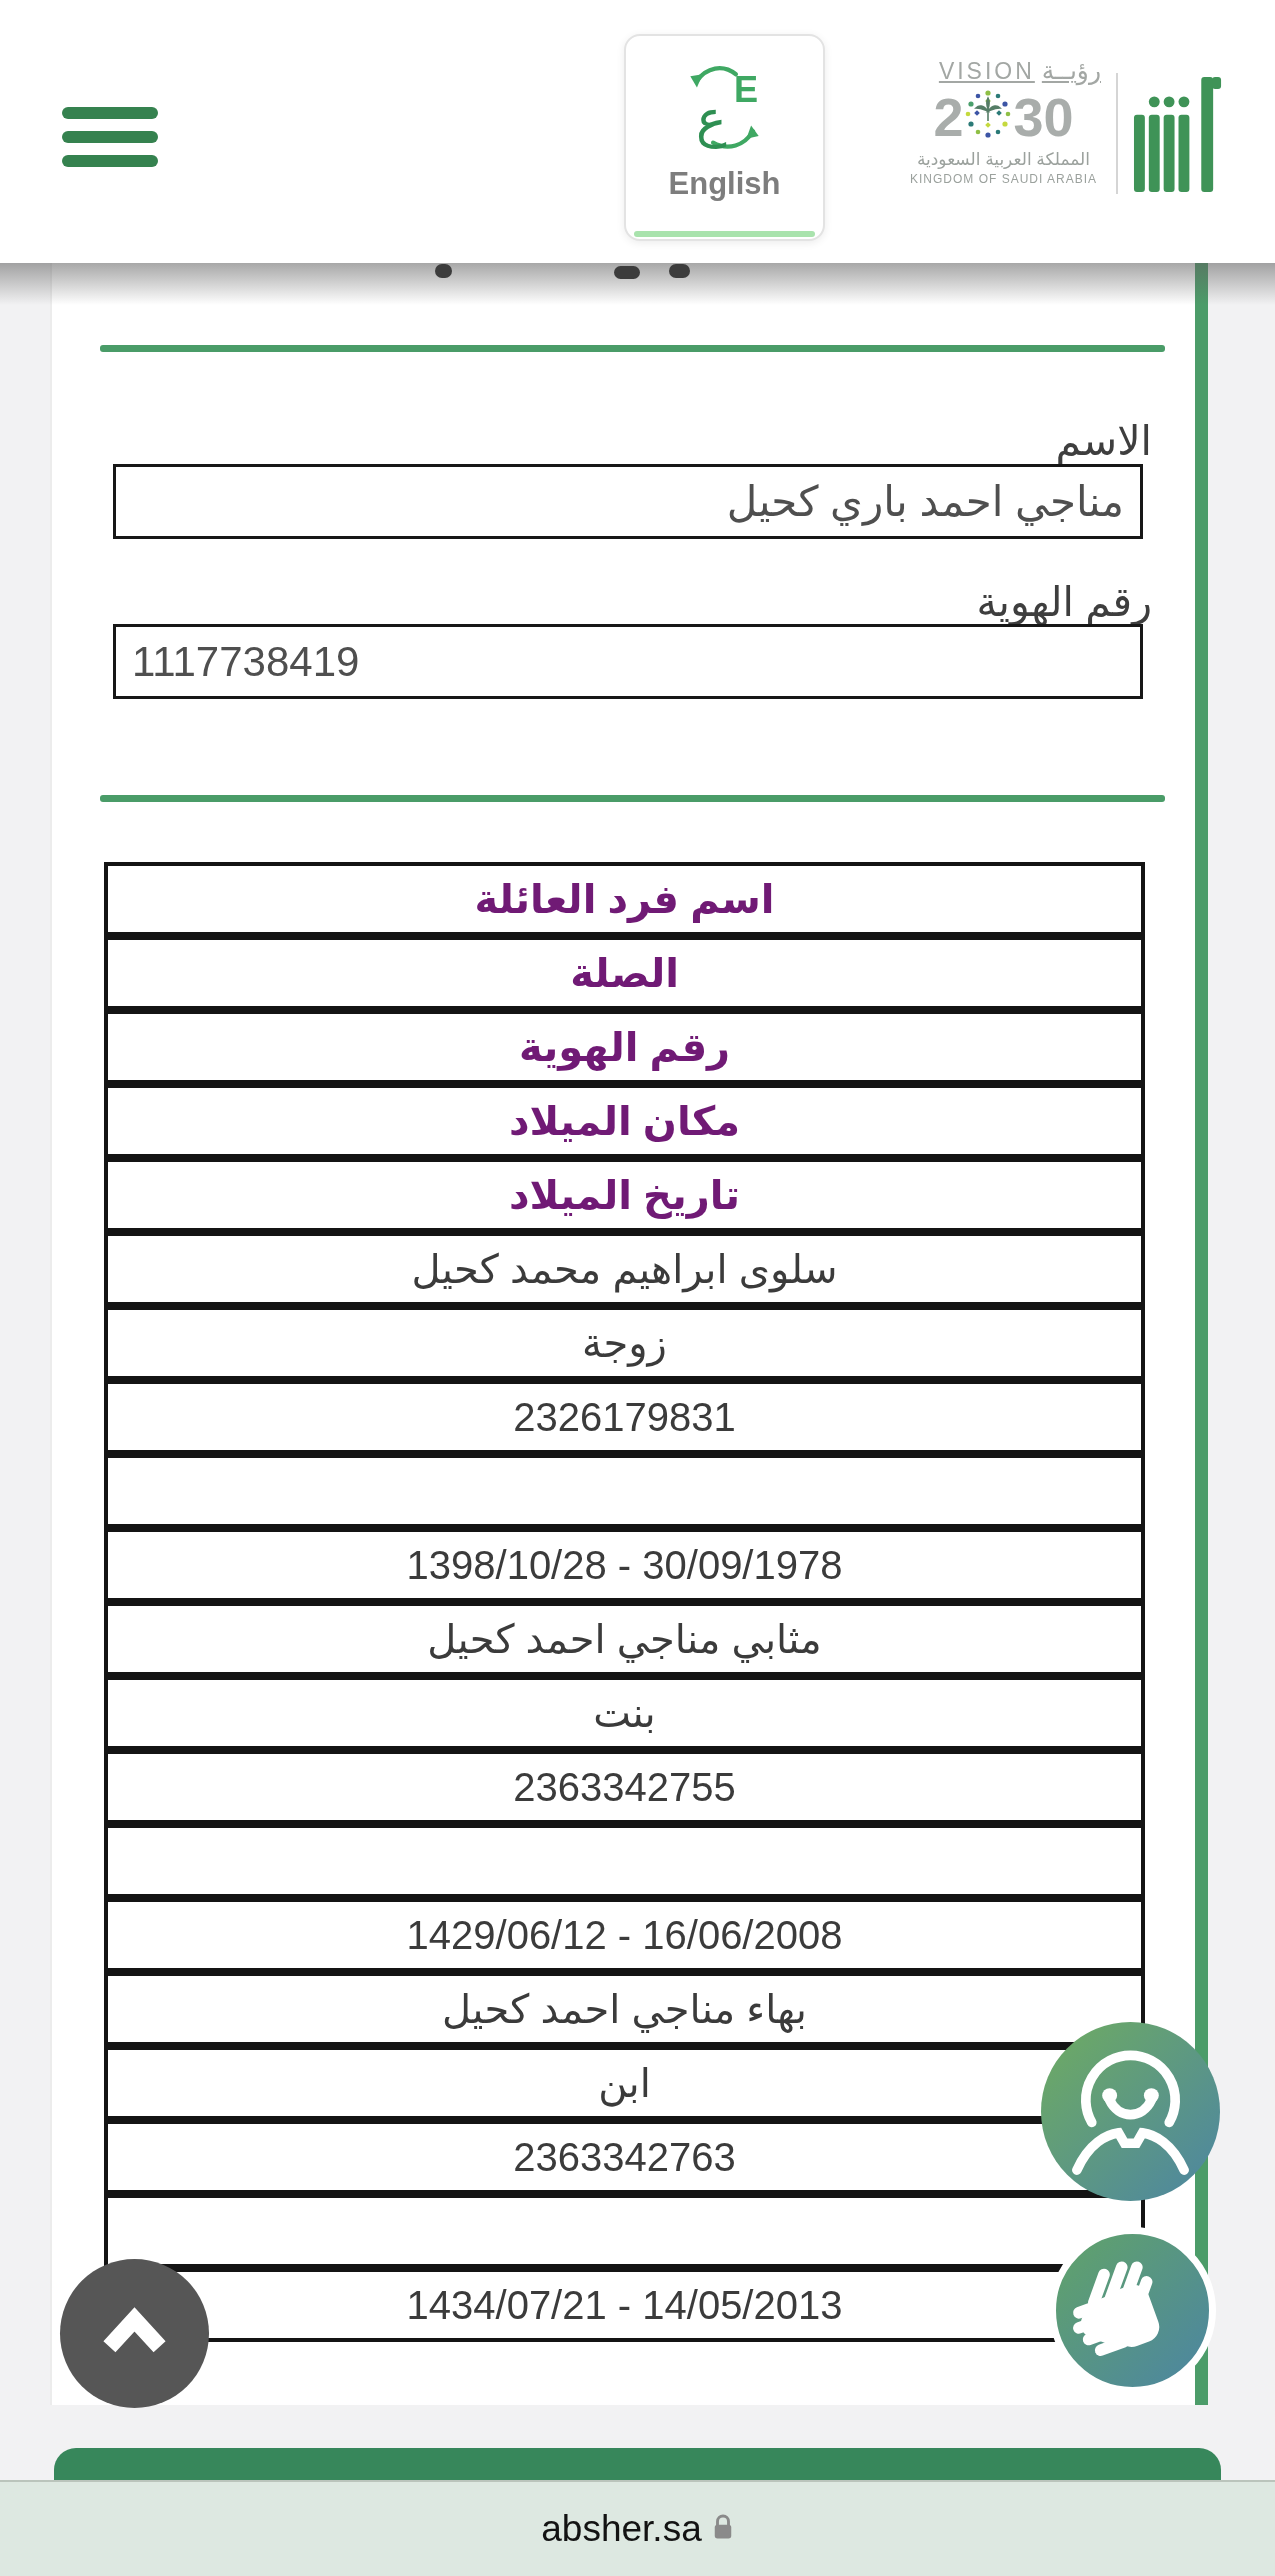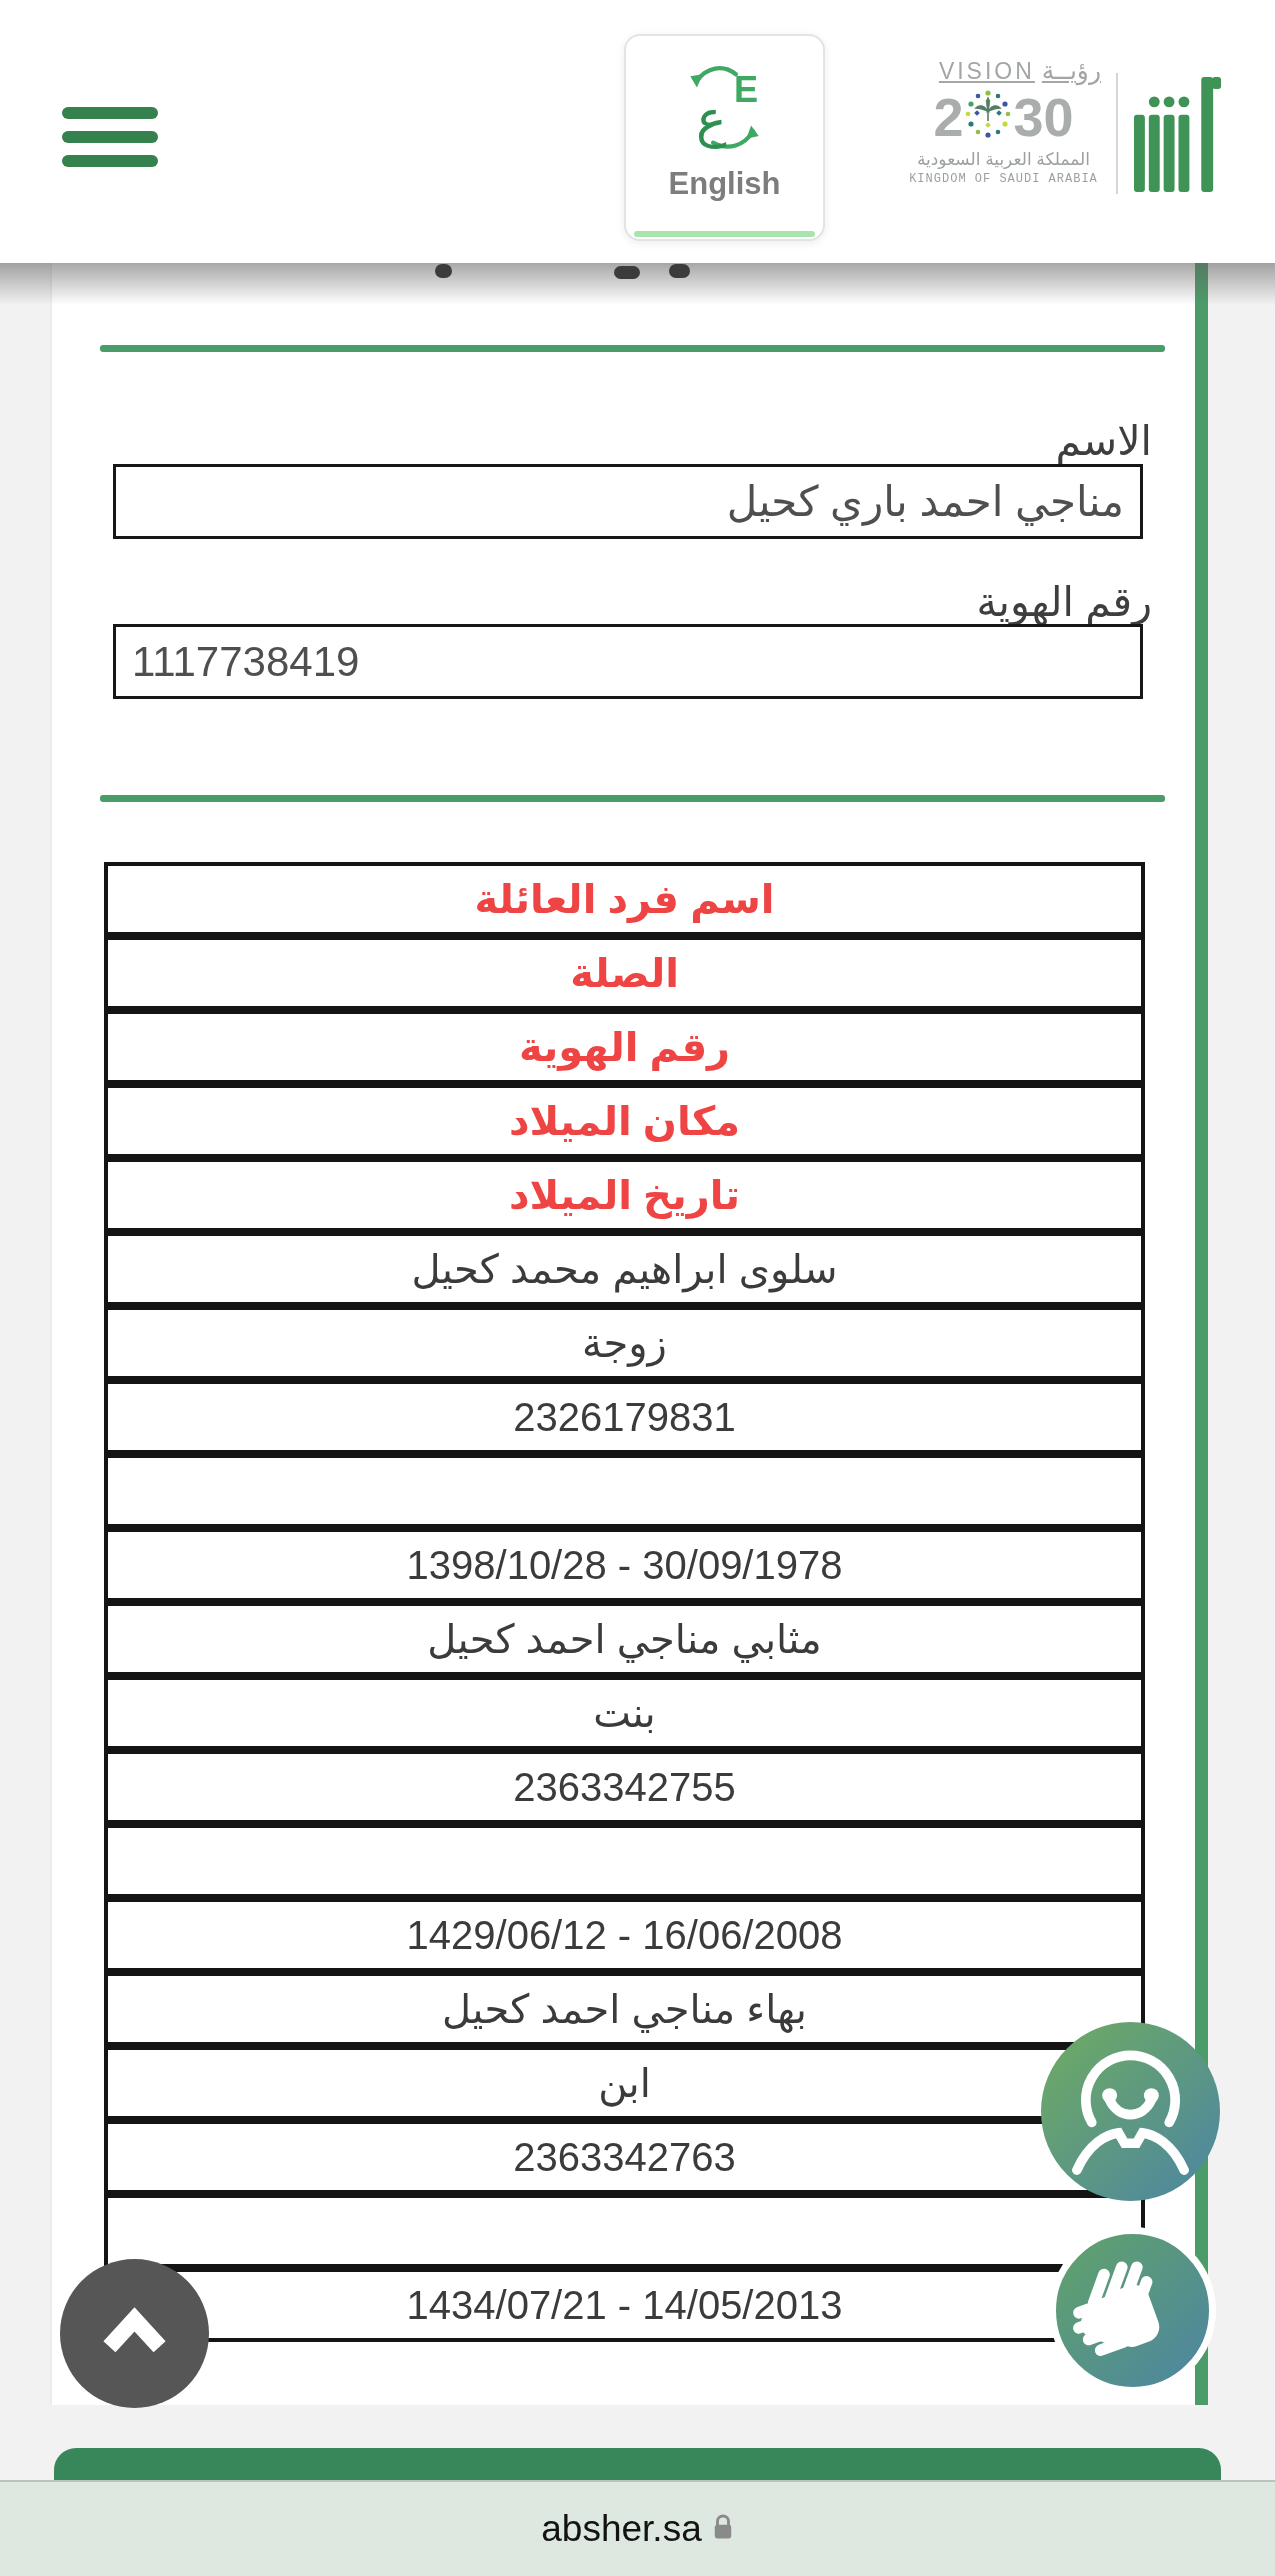--- a/index.html
+++ b/index.html
@@ -24,39 +24,39 @@
   .eng-icon{margin-top:22px;}
   .english-label{font-size:31px;color:#7d7d7d;font-weight:700;margin-top:6px;}
 
   .vision{position:absolute;left:906px;top:56px;width:195px;text-align:center;color:#a3a7a4;}
   .vision-r1{display:flex;justify-content:flex-end;align-items:baseline;gap:7px;text-decoration:underline;}
   .vision-r1 .en{font-size:23px;letter-spacing:3px;color:#a3a7a4;}
   .vision-r1 .ar{font-size:25px;color:#a3a7a4;}
   .vision-r2{display:flex;justify-content:center;align-items:center;margin-top:2px;
         font-size:54px;font-weight:800;color:#a9adab;line-height:52px;}
   .vision-r3{font-size:17px;color:#9ba19d;margin-top:3px;}
-  .vision-r4{font-size:12px;color:#9ba19d;letter-spacing:1px;margin-top:2px;font-family:Liberation Mono, monospace;}
+  .vision-r4{font-size:12px;color:#9ba19d;letter-spacing:1px;margin-top:2px;}
   .logo-divider{position:absolute;left:1116px;top:73px;width:2px;height:121px;background:#d5d5d5;}
   .absher-logo{position:absolute;left:1132px;top:70px;}
 
   
   .card{position:absolute;left:50px;top:263px;width:1143px;height:2142px;background:#ffffff;
         border-right:13px solid #4C9C69;border-left:2px solid #ececec;z-index:10;direction:rtl;}
   .section-title{position:absolute;font-size:46px;font-weight:600;color:#4FA173;white-space:nowrap;}
   .rule{position:absolute;left:48px;width:1065px;height:7px;background:#4A9C68;border-radius:3px;}
   .field-label{position:absolute;font-size:41px;color:#3e3e3e;white-space:nowrap;}
   .field-box{position:absolute;left:61px;width:1030px;height:75px;box-sizing:border-box;
         border:3px solid #171717;background:#fff;display:flex;align-items:center;
         font-size:42px;color:#4f4f4f;padding:0 16px;}
 
   .family-table{position:absolute;left:52px;top:599px;width:1041px;}
   .trow{height:74px;box-sizing:border-box;border:4px solid #141414;background:#fff;
         display:flex;align-items:center;justify-content:center;
         font-size:40px;color:#3b3b3b;overflow:visible;white-space:nowrap;}
-  .trow.th{font-weight:700;color:#ef4444;}
+  .trow.th{font-weight:700;color:#701a75;}
 
   
   .float-btn{position:absolute;border:none;padding:0;border-radius:50%;cursor:pointer;z-index:40;
         display:flex;align-items:center;justify-content:center;}
   .chat-btn{left:1041px;top:2022px;width:179px;height:179px;
         background:linear-gradient(135deg,#6FAC60,#4C85A3);}
   .sign-btn{left:1049px;top:2227px;width:167px;height:167px;box-sizing:border-box;
         border:7px solid #ffffff;background:linear-gradient(135deg,#61A369,#4C85A2);}
   .top-btn{left:60px;top:2259px;width:149px;height:149px;background:#565656;}
 

